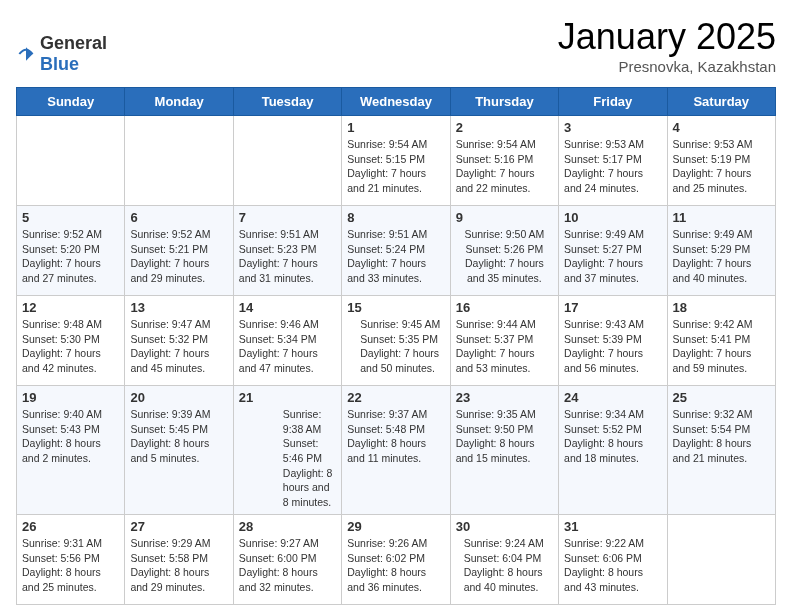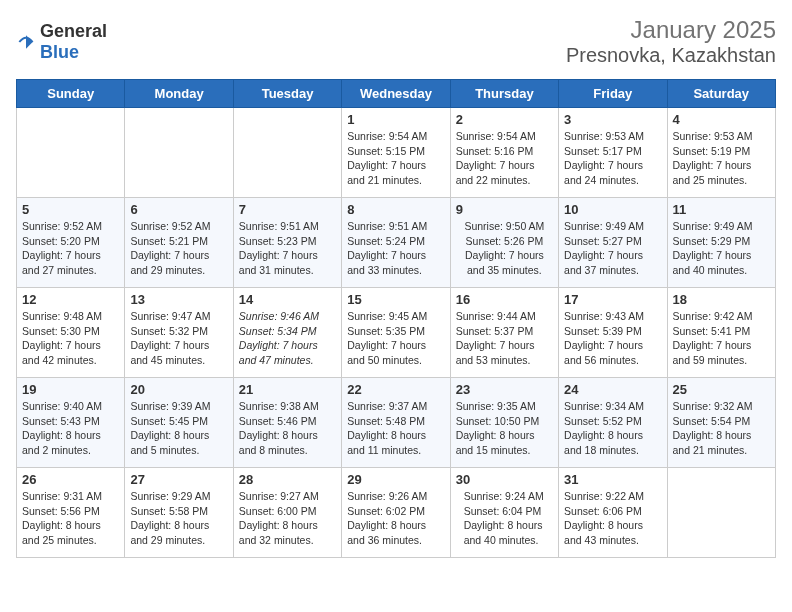--- a/index.html
+++ b/index.html
@@ -6,37 +6,37 @@
     body {
       font-family: Arial, sans-serif;
       background: #fff;
       width: 792px;
       min-height: 612px;
       padding: 16px;
     }
     .header {
       display: flex;
       justify-content: space-between;
-      align-items: center;
+      align-items: flex-end;
       margin-bottom: 12px;
     }
     .logo {
       display: flex;
       align-items: center;
       gap: 4px;
     }
     .logo-text-general { font-size: 18px; font-weight: bold; color: #333; }
     .logo-text-blue { font-size: 18px; font-weight: bold; color: #2a6ebb; }
     .logo-icon {
       width: 20px;
       height: 20px;
     }
     .title-block { text-align: right; }
-    .main-title { font-size: 24px; color: #737373; font-weight: 300; }
-    .sub-title { font-size: 20px; color: #555; }
+    .main-title { font-size: 36px; color: #000000; font-weight: 300; }
+    .sub-title { font-size: 15px; color: #555; }
     table {
       width: 100%;
       border-collapse: collapse;
       table-layout: fixed;
       border-radius: 28px;
     }
     .day-header {
       background-color: #2a6ebb;
       color: #fff;
       text-align: center;
@@ -182,27 +182,27 @@
 Daylight: 7 hours and 42 minutes.</div>
         </td>
         <td>
           <span class="day-num">13</span>
           <div class="day-info" style="white-space: pre-line;">Sunrise: 9:47 AM
 Sunset: 5:32 PM
 Daylight: 7 hours and 45 minutes.</div>
         </td>
         <td>
           <span class="day-num">14</span>
-          <div class="day-info" style="white-space: pre-line; font-style: italic;">Sunrise: 9:46 AM
+          <div class="day-info" style="white-space: pre-line;">Sunrise: 9:46 AM
 Sunset: 5:34 PM
 Daylight: 7 hours and 47 minutes.</div>
         </td>
         <td>
           <span class="day-num">15</span>
-          <div class="day-info" style="white-space: pre-line;">Sunrise: 9:45 AM
+          <div class="day-info" style="white-space: pre-line; margin-left: 13px;">Sunrise: 9:45 AM
 Sunset: 5:35 PM
 Daylight: 7 hours and 50 minutes.</div>
         </td>
         <td>
           <span class="day-num">16</span>
           <div class="day-info" style="white-space: pre-line;">Sunrise: 9:44 AM
 Sunset: 5:37 PM
 Daylight: 7 hours and 53 minutes.</div>
         </td>
         <td>
@@ -226,34 +226,34 @@
 Daylight: 8 hours and 2 minutes.</div>
         </td>
         <td>
           <span class="day-num">20</span>
           <div class="day-info" style="white-space: pre-line;">Sunrise: 9:39 AM
 Sunset: 5:45 PM
 Daylight: 8 hours and 5 minutes.</div>
         </td>
         <td>
           <span class="day-num">21</span>
-          <div class="day-info" style="white-space: pre-line;">Sunrise: 9:38 AM
+          <div class="day-info" style="white-space: pre-line; margin-left: 44px;">Sunrise: 9:38 AM
 Sunset: 5:46 PM
 Daylight: 8 hours and 8 minutes.</div>
         </td>
         <td>
           <span class="day-num">22</span>
           <div class="day-info" style="white-space: pre-line;">Sunrise: 9:37 AM
 Sunset: 5:48 PM
 Daylight: 8 hours and 11 minutes.</div>
         </td>
         <td>
           <span class="day-num">23</span>
           <div class="day-info" style="white-space: pre-line;">Sunrise: 9:35 AM
-Sunset: 10:50 PM
+Sunset: 9:50 PM
 Daylight: 8 hours and 15 minutes.</div>
         </td>
         <td>
           <span class="day-num">24</span>
           <div class="day-info" style="white-space: pre-line;">Sunrise: 9:34 AM
 Sunset: 5:52 PM
 Daylight: 8 hours and 18 minutes.</div>
         </td>
         <td>
           <span class="day-num">25</span>

